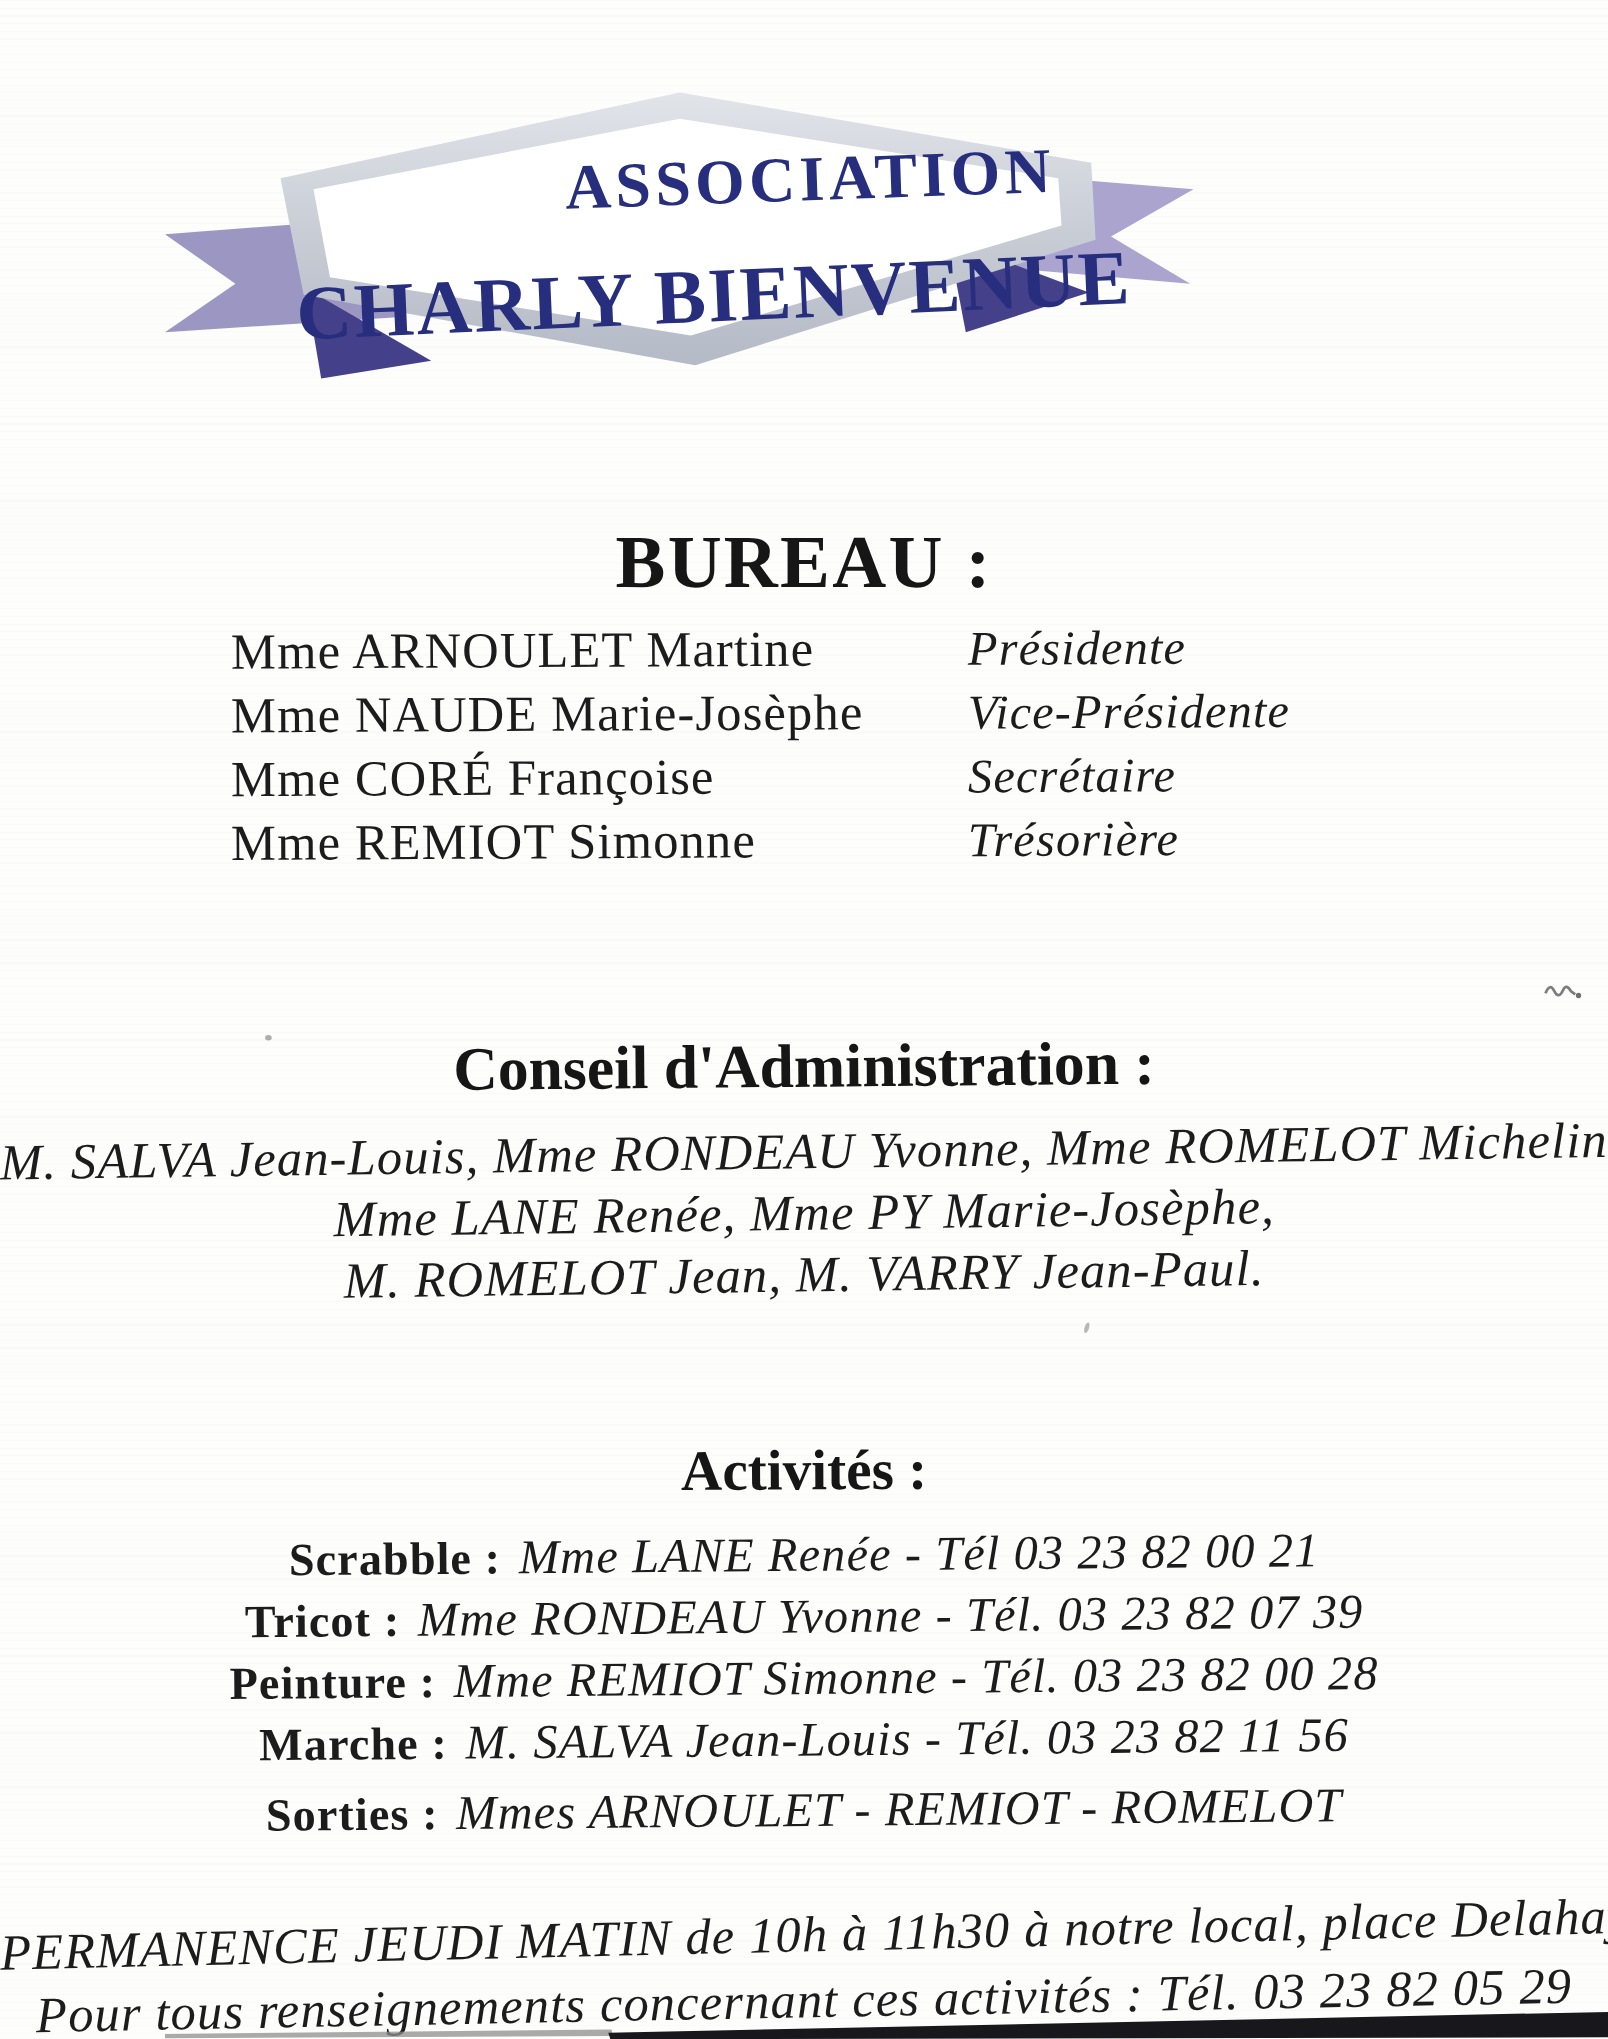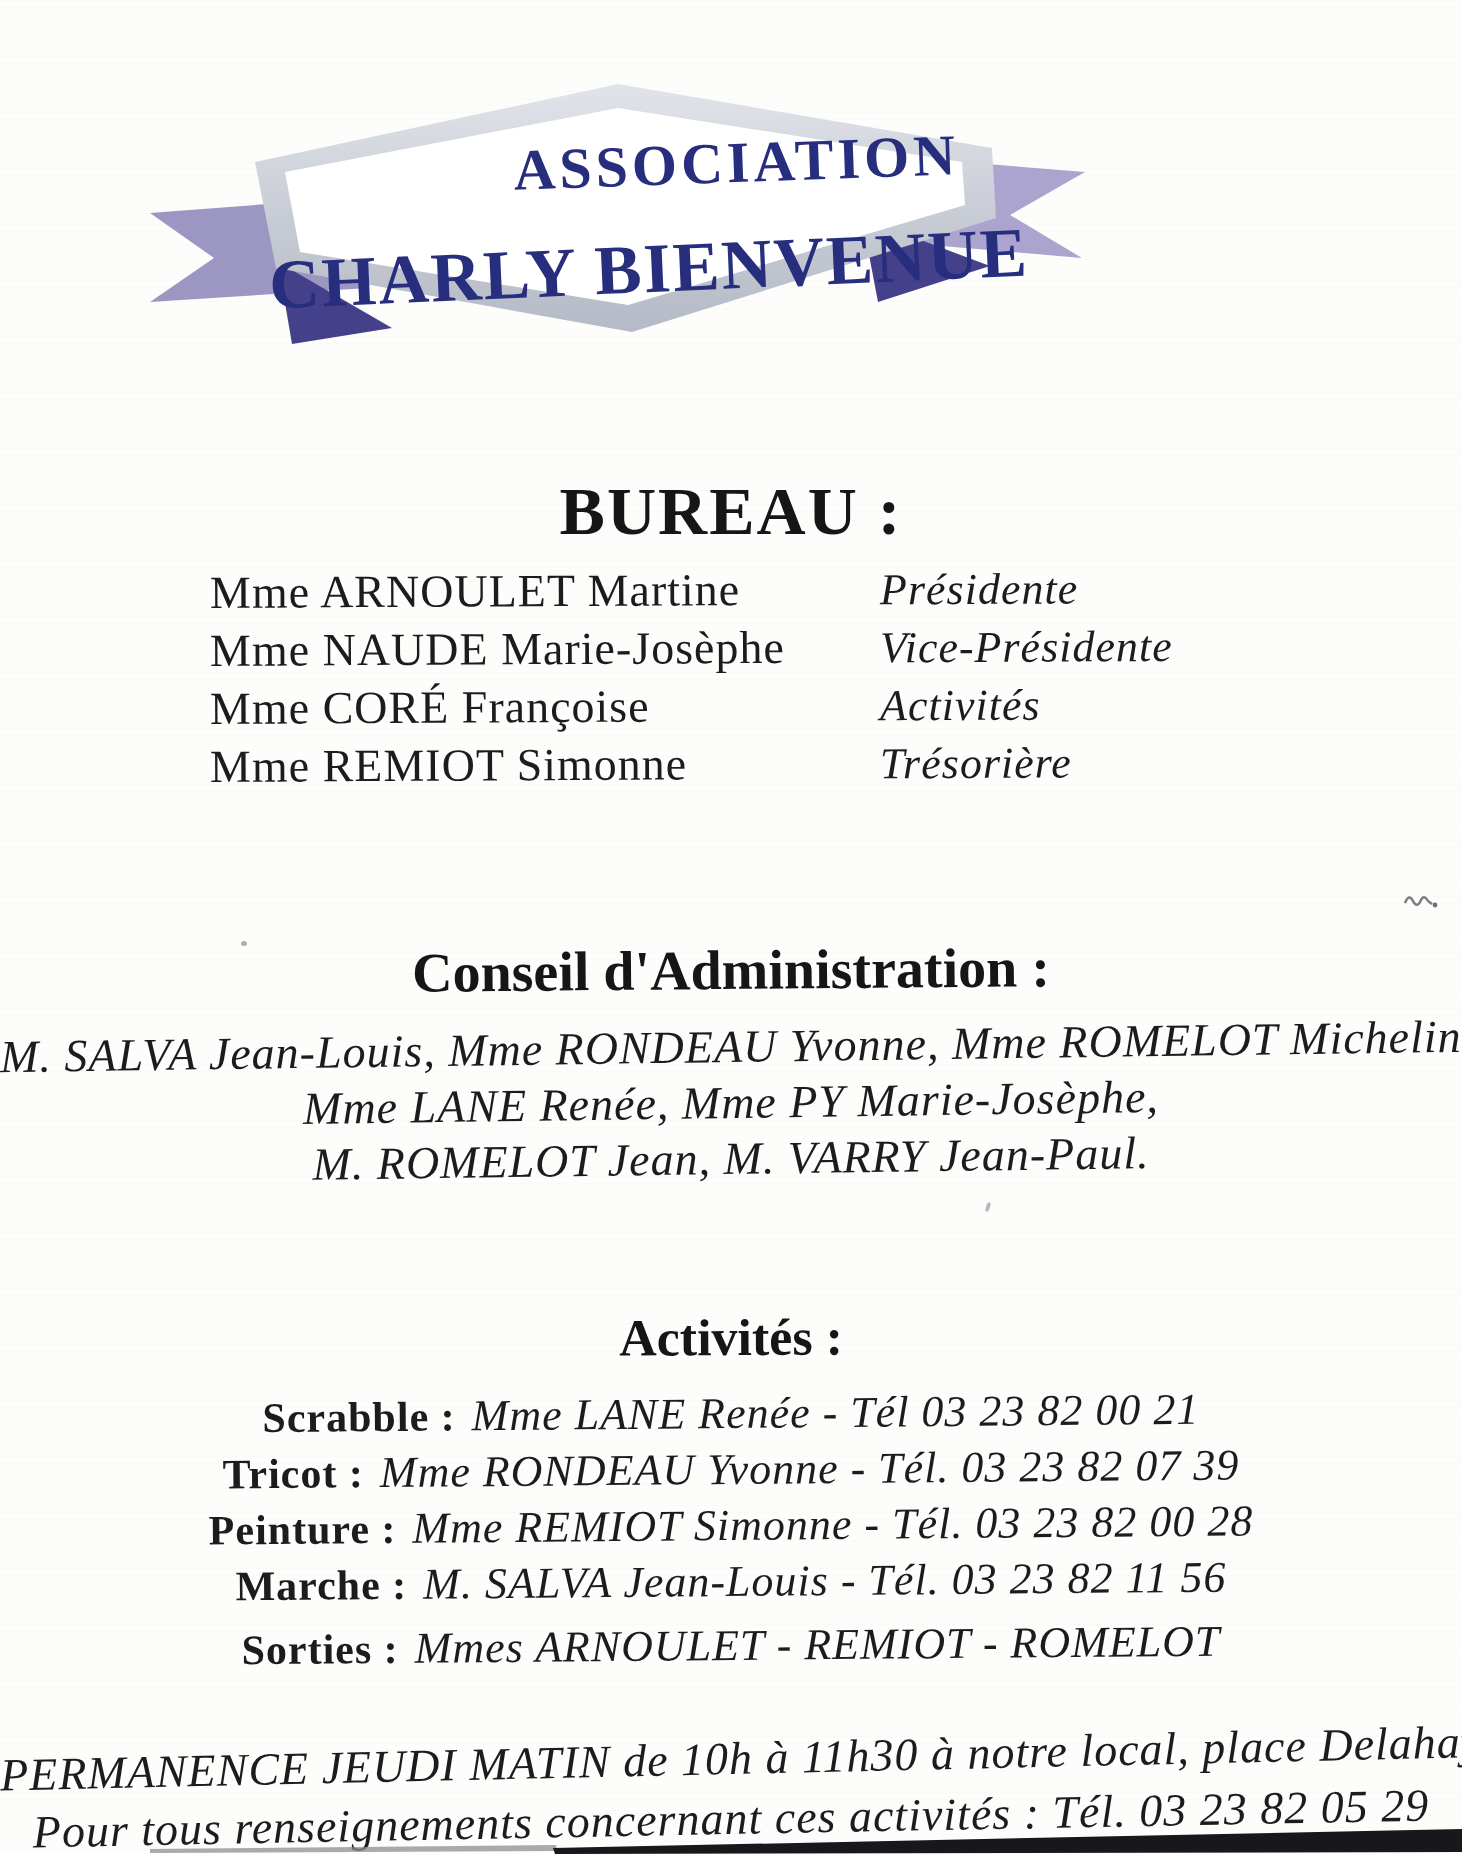--- a/index.html
+++ b/index.html
@@ -95,21 +95,21 @@
 
   <h1 class="heading bureau-heading">BUREAU :</h1>
 
   <div class="bureau-row" style="top:565px;">
     <span class="bureau-name">Mme ARNOULET Martine</span><span class="bureau-role">Présidente</span>
   </div>
   <div class="bureau-row" style="top:623px;">
     <span class="bureau-name">Mme NAUDE Marie-Josèphe</span><span class="bureau-role">Vice-Présidente</span>
   </div>
   <div class="bureau-row" style="top:681px;">
-    <span class="bureau-name">Mme CORÉ Françoise</span><span class="bureau-role">Activités</span>
+    <span class="bureau-name">Mme CORÉ Françoise</span><span class="bureau-role">Secrétaire</span>
   </div>
   <div class="bureau-row" style="top:739px;">
     <span class="bureau-name">Mme REMIOT Simonne</span><span class="bureau-role">Trésorière</span>
   </div>
 
   <h1 class="heading conseil-heading">Conseil d'Administration :</h1>
 
   <div class="conseil-line" style="top:1022px;">M. SALVA Jean-Louis, Mme RONDEAU Yvonne, Mme ROMELOT Micheline,</div>
   <div class="conseil-line" style="top:1078px;">Mme LANE Renée, Mme PY Marie-Josèphe,</div>
   <div class="conseil-line" style="top:1134px;">M. ROMELOT Jean, M. VARRY Jean-Paul.</div>

